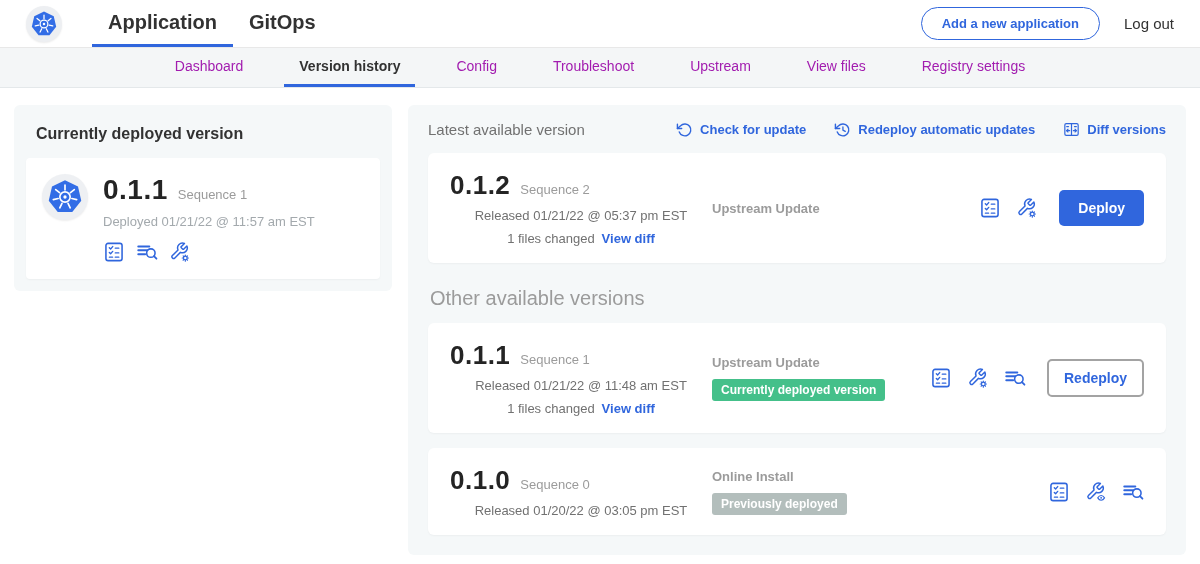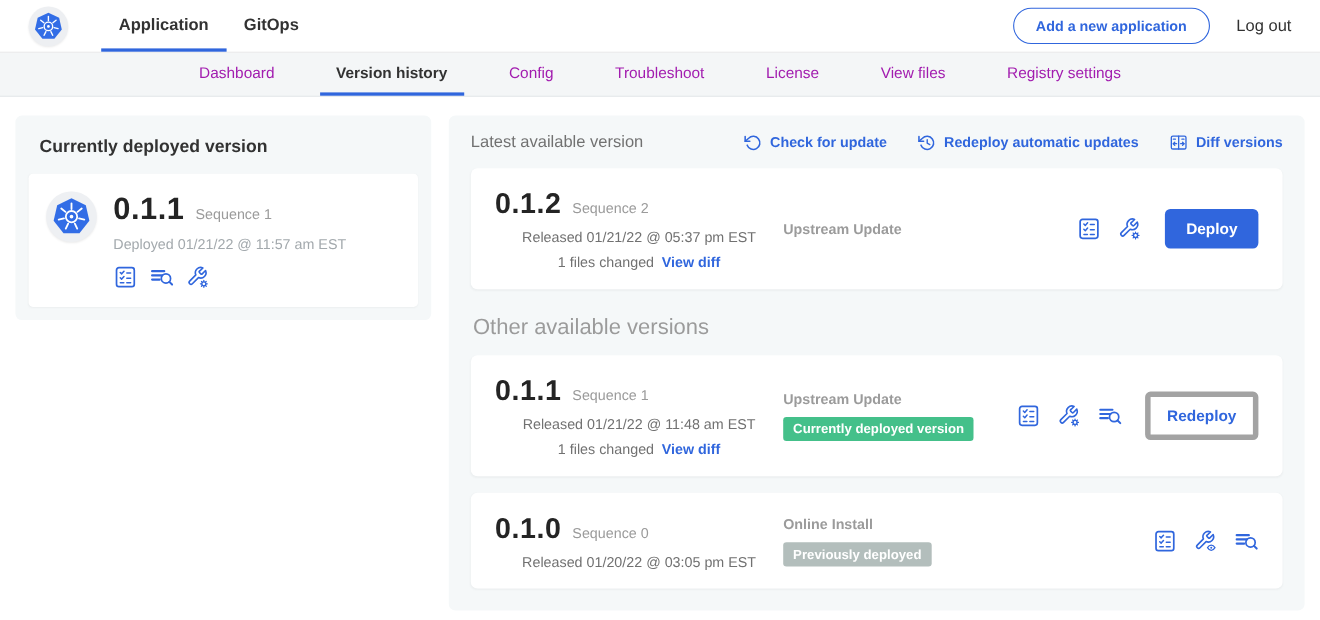--- a/index.html
+++ b/index.html
@@ -5,21 +5,21 @@
   * { margin:0; padding:0; box-sizing:border-box; }
   html,body { background:#fff; }
   body { font-family:"Liberation Sans", sans-serif; color:#323232; }
   .screen { width:1200px; height:564px; overflow:hidden; background:#fff; }
 
   
   .topbar { height:48px; display:flex; align-items:stretch; padding:0 26px; background:#fff; border-bottom:1px solid #e8e8e8; }
   .brand { align-self:center; width:36px; height:36px; border-radius:50%; background:#edeff2; display:flex; align-items:center; justify-content:center; margin-right:30px; box-shadow:0 1px 2px rgba(0,0,0,.08); }
   .brand svg { width:30px; height:30px; }
   .top-tabs { display:flex; }
-  .top-tab { display:flex; align-items:center; padding:0 16px; font-size:15px; font-weight:700; color:#323232; border-bottom:3px solid transparent; cursor:pointer; }
+  .top-tab { display:flex; align-items:center; padding:0 16px; font-size:20px; font-weight:700; color:#323232; border-bottom:3px solid transparent; cursor:pointer; }
   .top-tab.inactive { font-weight:600; }
   .top-tab.active { border-bottom-color:#3066dd; }
   .top-spacer { flex:1; }
   .add-btn { align-self:center; background:#fff; border:1px solid #3066dd; color:#3066dd; border-radius:17px; padding:8px 20px; font-size:13px; font-weight:700; cursor:pointer; margin-right:24px; font-family:inherit; }
   .logout { align-self:center; font-size:15px; font-weight:500; color:#323232; cursor:pointer; }
 
   
   .subnav { height:40px; background:#f4f6f7; border-bottom:1px solid #e4e8ea; display:flex; justify-content:center; }
   .sub-tab { display:flex; align-items:center; padding:0 15px; margin:0 13px; font-size:14px; font-weight:400; color:#a21caf; border-bottom:3px solid transparent; cursor:pointer; white-space:nowrap; }
   .sub-tab.active { color:#323232; font-weight:700; border-bottom-color:#3066dd; }
@@ -52,21 +52,21 @@
   .rel-when { font-size:13px; font-weight:500; color:#717171; margin-top:7px; }
   .files-row { font-size:13px; font-weight:500; color:#717171; margin-top:8px; }
   .view-diff { color:#3066dd; font-weight:700; margin-left:7px; cursor:pointer; }
   .col-mid { flex:1; }
   .src-label { font-size:13px; font-weight:700; color:#9b9b9b; }
   .badge { display:inline-block; margin-top:9px; padding:4px 9px; border-radius:3px; font-size:12px; font-weight:700; color:#fff; }
   .badge.green { background:#44c08a; }
   .badge.gray { background:#b3bebc; }
   .col-right { display:flex; align-items:center; gap:15px; }
   .btn-primary { background:#3066dd; color:#fff; border:none; border-radius:5px; padding:10px 19px; font-size:14px; font-weight:700; cursor:pointer; margin-left:6px; font-family:inherit; }
-  .btn-outline { background:#fff; color:#3066dd; border:5px solid #a3a3a3; border-radius:5px; padding:9px 15px; font-size:14px; font-weight:700; cursor:pointer; margin-left:6px; font-family:inherit; }
+  .btn-outline { background:#fff; color:#3066dd; border:2px solid #a3a3a3; border-radius:5px; padding:9px 15px; font-size:14px; font-weight:700; cursor:pointer; margin-left:6px; font-family:inherit; }
 
   .other-title { font-size:20px; font-weight:500; color:#9b9b9b; margin:24px 2px 13px; }
   .card-gap { margin-bottom:15px; }
   .svg-defs { position:absolute; width:0; height:0; overflow:hidden; }
 </style>
 </head>
 <body>
 
 <svg class="svg-defs" xmlns="http://www.w3.org/2000/svg">
   <symbol id="i-k8s" viewBox="0 0 24 24">
@@ -179,21 +179,21 @@
     <div class="sub-tab active">
         <span>Version history</span>
       </div>
     <div class="sub-tab">
         <span>Config</span>
       </div>
     <div class="sub-tab">
         <span>Troubleshoot</span>
       </div>
     <div class="sub-tab">
-        <span>License</span>
+        <span>Upstream</span>
       </div>
     <div class="sub-tab">
         <span>View files</span>
       </div>
     <div class="sub-tab">
         <span>Registry settings</span>
       </div>
   </div>
 
   <div class="main">

